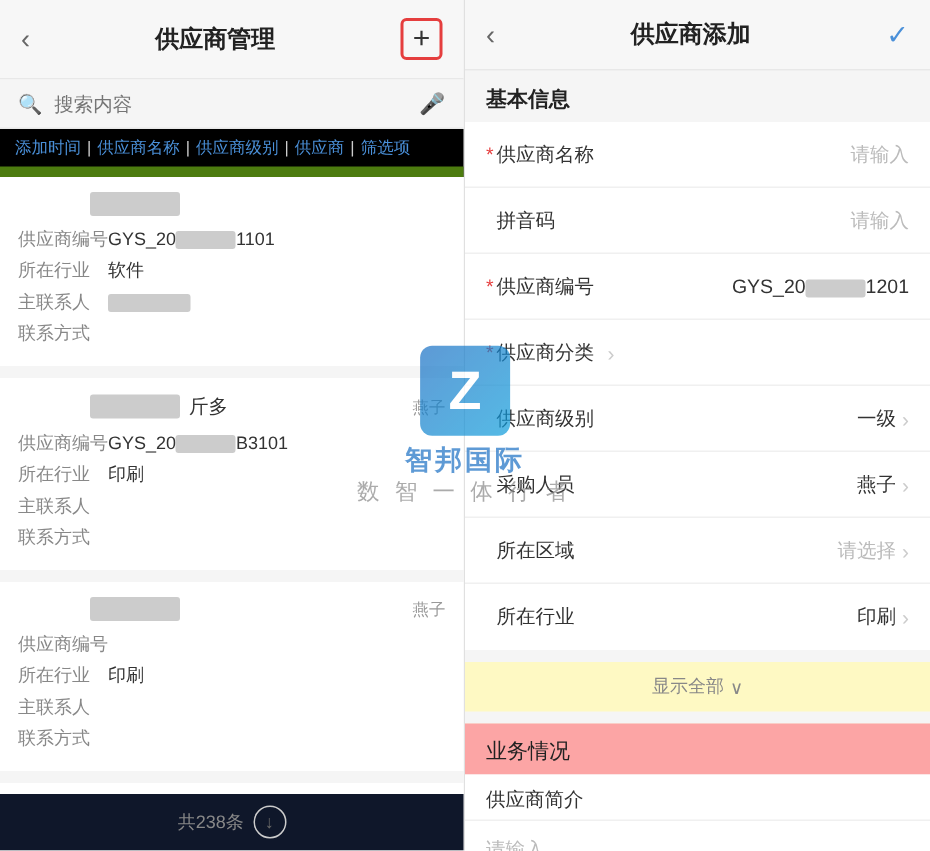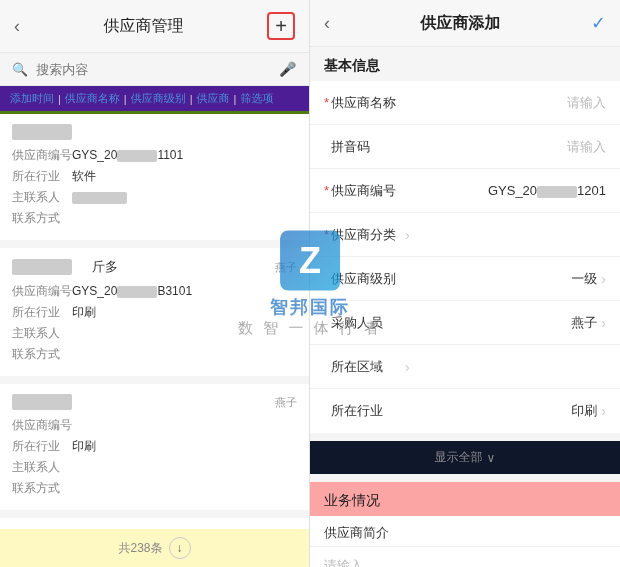--- a/index.html
+++ b/index.html
@@ -32,21 +32,21 @@
     }
 
     .left-header .back-icon {
       font-size: 18px;
       color: #666;
       cursor: pointer;
     }
 
     .left-header .title {
       font-size: 16px;
-      font-weight: 400;
+      font-weight: 700;
       color: #222;
     }
 
     .left-header .add-btn {
       width: 28px;
       height: 28px;
       border: 2px solid #e53e3e;
       border-radius: 4px;
       display: flex;
       align-items: center;
@@ -77,22 +77,22 @@
 
     .search-bar .mic-icon {
       color: #999;
       font-size: 14px;
     }
 
     .filter-bar {
       display: flex;
       align-items: center;
       padding: 5px 10px;
-      background: #4c1d95;
-      border-bottom: 3px solid #4d7c0f;
+      background: #000000;
+      border-bottom: 7px solid #4d7c0f;
       font-size: 11px;
       color: #666;
       gap: 4px;
     }
 
     .filter-bar span {
       color: #4a90d9;
     }
 
     .filter-bar .separator {
@@ -114,21 +114,22 @@
     .list-item .item-header {
       display: flex;
       justify-content: space-between;
       align-items: center;
       margin-bottom: 6px;
     }
 
     .item-name-block {
       display: flex;
       align-items: center;
-      gap: 20px;
+      gap: 6px;
+      margin-left: 48px;
     }
 
     .item-avatar {
       width: 30px;
       height: 16px;
       background: #ccc;
       border-radius: 2px;
     }
 
     .item-assignee {
@@ -155,21 +156,21 @@
       text-align: center;
     }
 
     .list-footer {
       display: flex;
       justify-content: center;
       align-items: center;
       padding: 8px;
       font-size: 12px;
       color: #888;
-      background: #fef9c3;
+      background: #0f172a;
       gap: 6px;
     }
 
     .footer-icon {
       width: 22px;
       height: 22px;
       border: 1px solid #ccc;
       border-radius: 50%;
       display: flex;
       align-items: center;
@@ -275,21 +276,21 @@
       margin-left: 4px;
     }
 
     .expand-row {
       display: flex;
       align-items: center;
       justify-content: center;
       padding: 8px;
       font-size: 12px;
       color: #888;
-      background: #0f172a;
+      background: #fef9c3;
       gap: 4px;
       border-bottom: 8px solid #f5f5f5;
     }
 
     .section2-header {
       padding: 10px 14px 6px;
       font-size: 14px;
       font-weight: 400;
       color: #222;
       background: #fca5a5;
@@ -536,20 +537,21 @@
       <div class="form-row">
         <span class="required" style="visibility:hidden;">*</span>
         <span class="field-label">采购人员</span>
         <span class="field-value">燕子</span>
         <span class="arrow">›</span>
       </div>
 
       <div class="form-row">
         <span class="required" style="visibility:hidden;">*</span>
         <span class="field-label">所在区域</span>
+        <span class="field-value placeholder">请选择</span>
         <span class="arrow">›</span>
       </div>
 
       <div class="form-row">
         <span class="required" style="visibility:hidden;">*</span>
         <span class="field-label">所在行业</span>
         <span class="field-value">印刷</span>
         <span class="arrow">›</span>
       </div>
 

